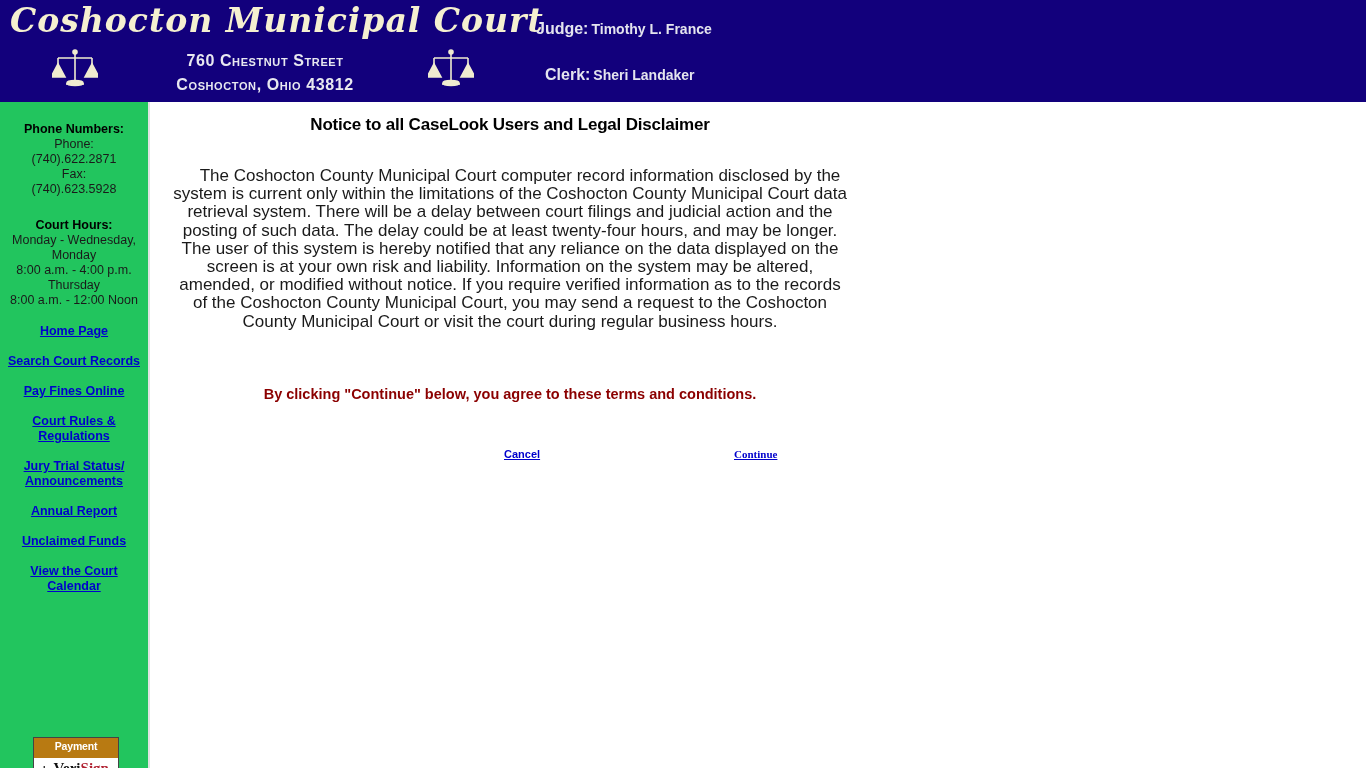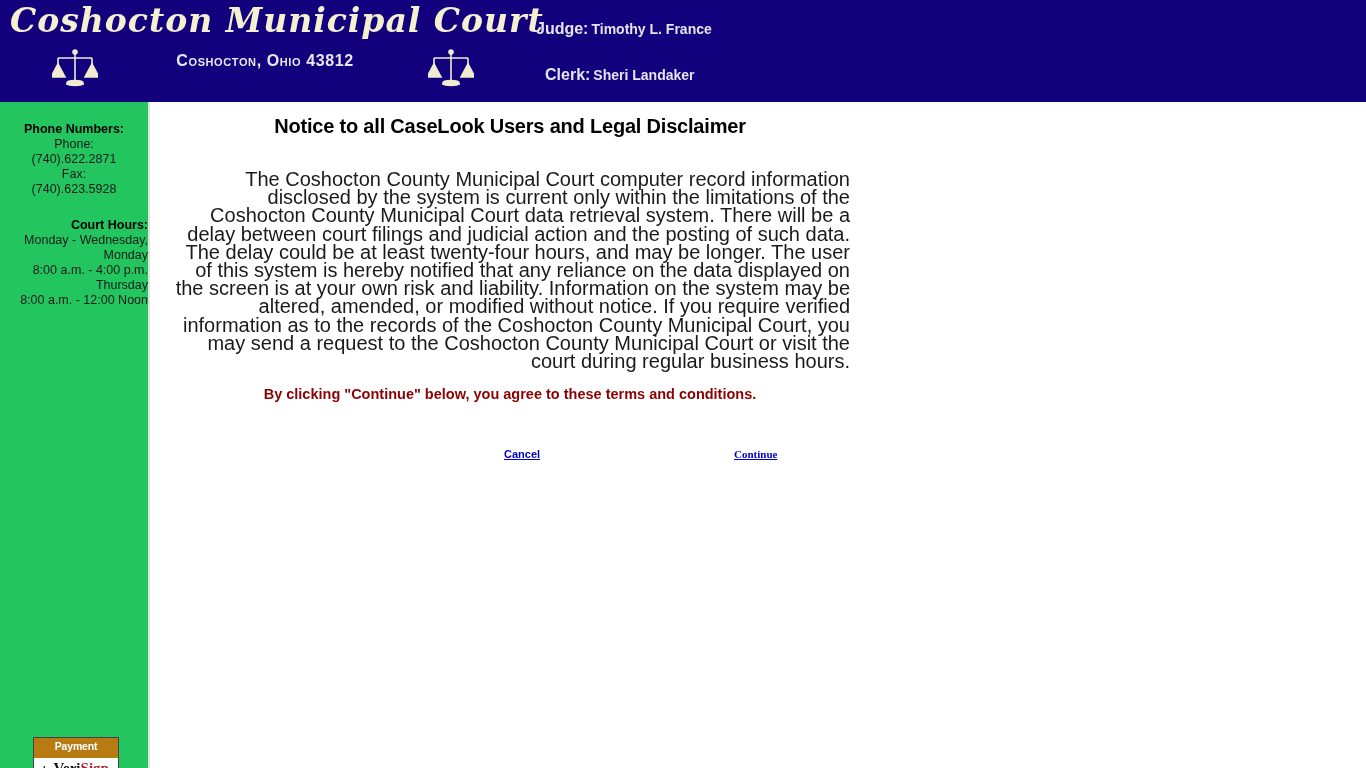--- a/index.html
+++ b/index.html
@@ -89,21 +89,21 @@
     font-weight: bold;
     color: #000000;
     line-height: 15px;
   }
   .sb-line {
     font-size: 12.5px;
     color: #1a1a1a;
     line-height: 15px;
   }
   #phone-block { position: absolute; left: 0; top: 20px; width: 148px; }
-  #hours-block { position: absolute; left: 0; top: 116px; width: 148px; text-align: right; }
+  #hours-block { position: absolute; left: 0; top: 116px; width: 148px; }
 
   #nav-links { position: absolute; left: 0; top: 222px; width: 148px; }
   .nav-link {
     display: block;
     margin: 0 auto 15px auto;
     width: 132px;
     color: #0000cc;
     text-decoration: underline;
     font-size: 12.5px;
     font-weight: bold;
@@ -146,34 +146,34 @@
     left: 150px; top: 102px;
     width: 1216px;
     height: 666px;
     background: #ffffff;
   }
   #page-title {
     position: absolute;
     left: 20px; top: 13px;
     width: 680px;
     text-align: center;
-    font-size: 20px;
+    font-size: 17px;
     font-weight: bold;
     color: #000000;
     letter-spacing: -0.2px;
   }
   .body-para {
     position: absolute;
     left: 20px;
     width: 680px;
-    font-size: 20px;
+    font-size: 17px;
     color: #1a1a1a;
     line-height: 18.2px;
     text-indent: 20px;
-    text-align: right;
+    text-align: center;
   }
   #para-1 { top: 48px; }
   #para-2 { top: 225px; }
   #agree-line {
     position: absolute;
     left: 20px; top: 284px;
     width: 680px;
     text-align: center;
     font-size: 14.5px;
     font-weight: bold;
@@ -225,20 +225,21 @@
       <line x1="40" y1="11" x2="40" y2="17"></line>
       <line x1="14" y1="37" x2="32" y2="37"></line>
       <path d="M6 17 L-1 30 L13 30 Z" fill="#f0ecd0" stroke="#f0ecd0"></path>
       <path d="M40 17 L33 30 L47 30 Z" fill="#f0ecd0" stroke="#f0ecd0"></path>
       <ellipse cx="23" cy="36" rx="8" ry="2.4" fill="#f0ecd0" stroke="#f0ecd0"></ellipse>
       <circle cx="23" cy="5" r="2" fill="#f0ecd0"></circle>
     </g>
   </svg>
 
   <div id="address-block">
+    <div>760 Chestnut Street</div>
     <div>Coshocton, Ohio 43812</div>
   </div>
 
   <div id="judge-line">
     <span class="role-label">Judge:</span><span class="role-value">Timothy L. France</span>
   </div>
 
   <div id="clerk-line">
     <span class="role-label">Clerk:</span><span class="role-value">Sheri Landaker</span>
   </div>
@@ -256,20 +257,30 @@
 
   <div id="hours-block" class="sb-block">
     <div class="sb-heading">Court Hours:</div>
     <div class="sb-line">Monday - Wednesday,</div>
     <div class="sb-line">Monday</div>
     <div class="sb-line">8:00 a.m. - 4:00 p.m.</div>
     <div class="sb-line">Thursday</div>
     <div class="sb-line">8:00 a.m. - 12:00 Noon</div>
   </div>
 
+  <div id="nav-links">
+    <a class="nav-link">Home Page</a>
+    <a class="nav-link">Search Court Records</a>
+    <a class="nav-link">Pay Fines Online</a>
+    <a class="nav-link">Court Rules &amp; Regulations</a>
+    <a class="nav-link">Jury Trial Status/ Announcements</a>
+    <a class="nav-link">Annual Report</a>
+    <a class="nav-link">Unclaimed Funds</a>
+    <a class="nav-link">View the Court Calendar</a>
+  </div>
 
   <div id="verisign-badge">
     <div id="vs-top">Payment Services</div>
     <div id="vs-bottom">
       <span class="vs-by">by</span><span class="vs-veri">Veri</span><span class="vs-sign">Sign</span>
     </div>
   </div>
 
 </div>
 

